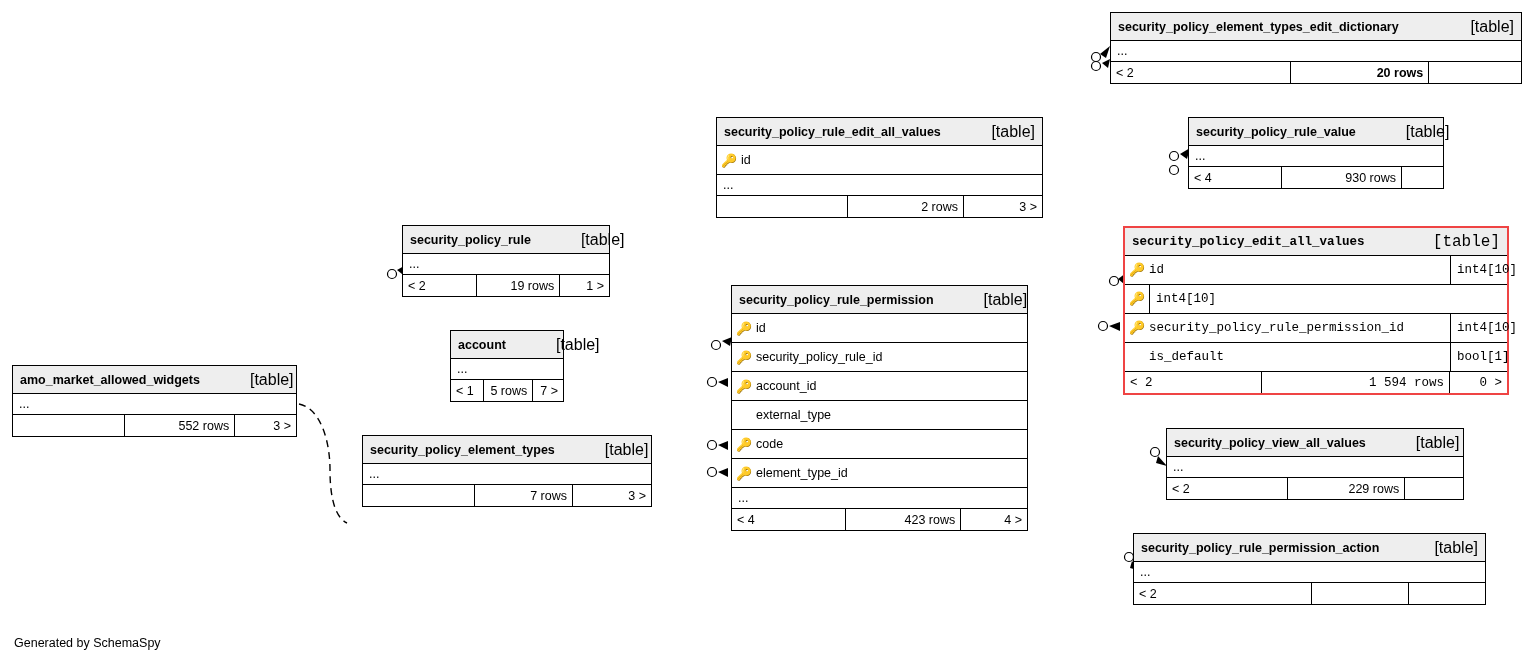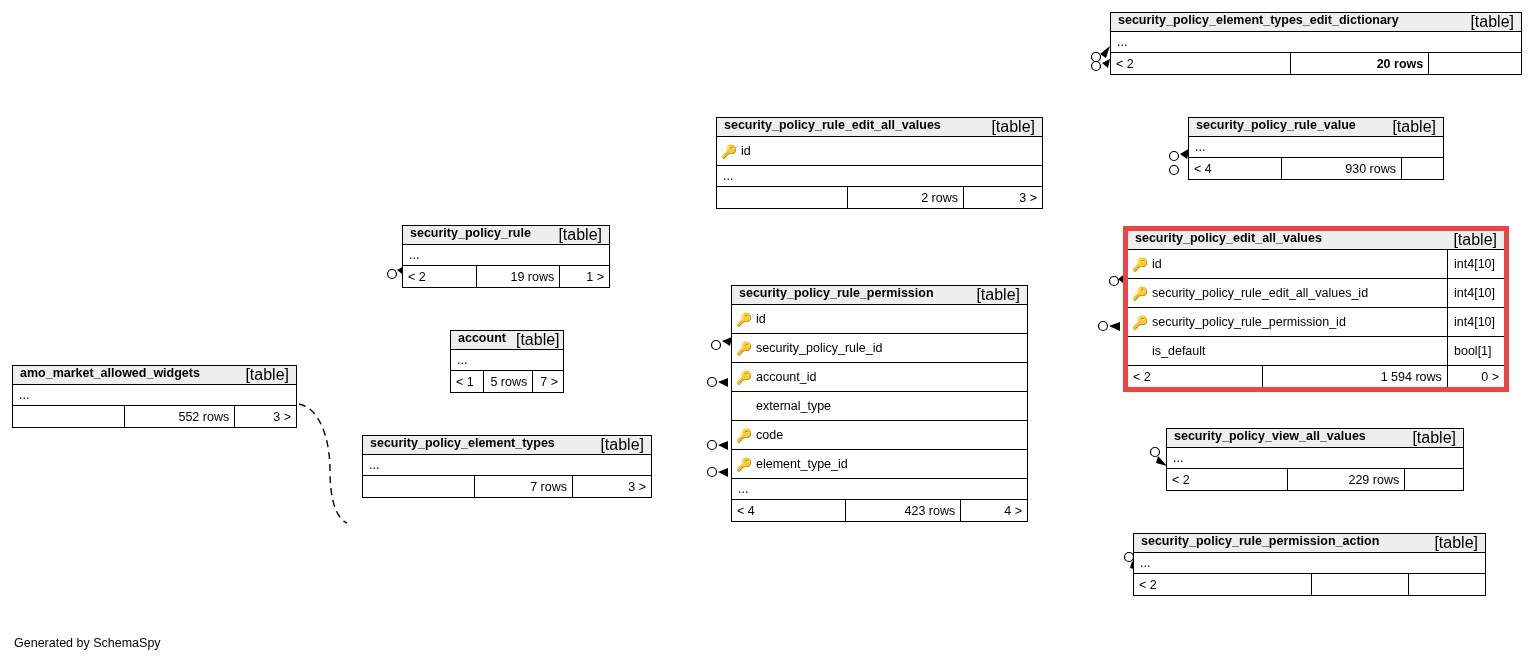--- a/index.html
+++ b/index.html
@@ -26,31 +26,33 @@
     height: 664px;
     pointer-events: none;
   }
   .tbl {
     position: absolute;
     border: 1px solid #000000;
     background: #ffffff;
     box-sizing: border-box;
   }
   .tbl.highlight {
-    border: 5px solid #ef4444;
+    border: 2px solid #ef4444;
+    font-family: Liberation Mono, monospace;
   }
   .hdr {
     background: #eeeeee;
     border-bottom: 1px solid #000000;
-    height: 19px;
+    height: 28px;
     display: flex;
-    align-items: flex-start;
+    align-items: center;
     justify-content: space-between;
     padding: 0 7px;
     box-sizing: border-box;
+    gap: 40px;
   }
   .hdr .name {
     font-weight: bold;
     font-size: 12.5px;
     white-space: nowrap;
   }
   .hdr .tag {
     font-size: 16px;
     font-weight: normal;
     padding-left: 10px;
@@ -253,21 +255,20 @@
           <span class="tag">[table]</span>
         </div>
         <div class="cols">
           <div class="col">
             <span class="kicon"><span class="keyicon">🔑</span></span>
             <span class="cname">id</span>
             <span class="ctype">int4[10]</span>
           </div>
           <div class="col">
             <span class="kicon"><span class="keyicon fk">🔑</span></span>
-            <span class="cname">security_policy_rule_edit_all_values_id</span>
             <span class="ctype">int4[10]</span>
           </div>
           <div class="col">
             <span class="kicon"><span class="keyicon fk">🔑</span></span>
             <span class="cname">security_policy_rule_permission_id</span>
             <span class="ctype">int4[10]</span>
           </div>
           <div class="col">
             <span class="kicon"></span>
             <span class="cname">is_default</span>

